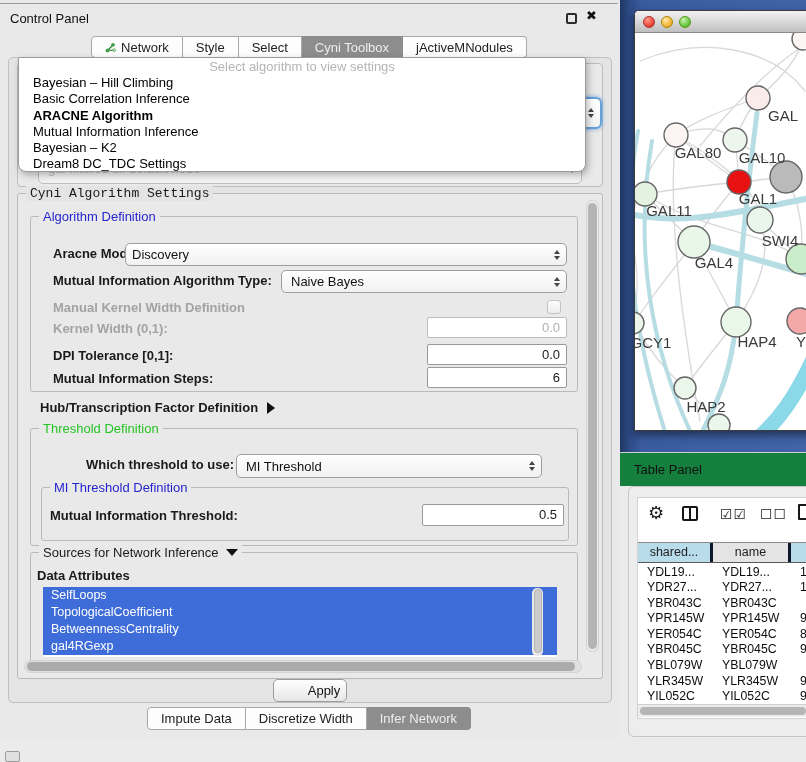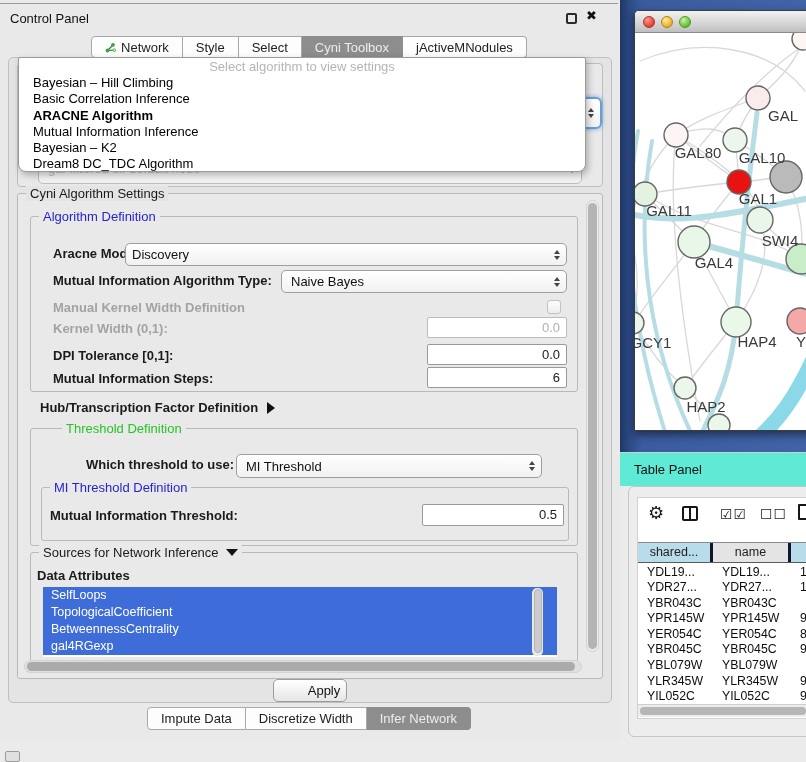--- a/index.html
+++ b/index.html
@@ -46,23 +46,23 @@
               background:#fff; border:1px solid #9b9b9b; border-radius:2px 2px 8px 8px;
               box-shadow:2px 3px 7px rgba(0,0,0,.28); overflow:hidden; }
   .dd-prompt { height:17px; text-align:center; color:#b5b5b5; font-size:13px; line-height:17px; }
   .dd-item { height:16.3px; line-height:16.3px; padding-left:14px; font-size:13px; color:#000;
              white-space:nowrap; }
   .dd-item.bold { font-weight:bold; }
 
   .tbox { position:absolute; border:1px solid #b9b9b9; border-radius:3px; }
   .tlabel { position:absolute; top:-8px; left:8px; background:#e9e9e9; padding:0 4px;
             font-size:13px; line-height:15px; white-space:nowrap; }
-  .tlabel.on-pane { background:#e4e4e4; }
+  .tlabel.on-pane { background:#e4e4e4;font-family:Liberation Mono, monospace; }
   .lbl-blue { color:#2525cf; }
-  .lbl-green { color:#27c427;margin-left:23px; }
+  .lbl-green { color:#27c427; }
 
   .settings { position:absolute; left:8px; top:135px; width:586px; height:486px;
               background:#e9e9e9; border:1px solid #b9b9b9; border-radius:3px; }
 
   .blbl { position:absolute; font-weight:bold; font-size:13px; color:#1a1a1a; white-space:nowrap; }
   .blbl.dis { color:#a3a3a3; }
   .field { position:absolute; background:#fff; border:1px solid #9a9a9a; border-radius:2px;
            font-size:13px; text-align:right; padding-right:6px; line-height:19px; }
   .field.dis { color:#b0b0b0; border-color:#bcbcbc; }
   .checkbox { position:absolute; width:14px; height:14px; border:1px solid #c2c2c2; border-radius:3px;
@@ -113,21 +113,21 @@
   .netwin-titlebar { position:absolute; left:0; top:0; width:100%; height:22px;
             background:linear-gradient(#f2f2f2,#cfcfcf 70%,#bfbfbf); border-bottom:1px solid #8a8a8a; }
   .tl { position:absolute; top:5px; width:12px; height:12px; border-radius:50%; }
   .tl.red    { left:8px;  background:radial-gradient(circle at 35% 30%,#ff9a8d,#ee4b3a 60%,#c22718); border:0.5px solid #a33; }
   .tl.yellow { left:26px; background:radial-gradient(circle at 35% 30%,#ffe9a8,#f2b63c 60%,#d3941a); border:0.5px solid #a80; }
   .tl.green  { left:44px; background:radial-gradient(circle at 35% 30%,#c9f2a9,#6cc847 60%,#3f9c25); border:0.5px solid #591;}
   .canvas { position:absolute; left:0; top:22px; width:100%; height:398px; background:#fff; overflow:hidden; }
 
   
   .tp-header { position:absolute; left:620px; top:452px; width:186px; height:34px;
-               background:#5eead4; border-top:1px solid #cfcfcf; }
+               background:#15803d; border-top:1px solid #cfcfcf; }
   .tp-header span { position:absolute; left:14px; top:9px; font-size:13px; color:#111; }
   .tp-body { position:absolute; left:628px; top:486px; width:196px; height:251px;
              background:#ededed; border:1px solid #c6c6c6; border-radius:6px; }
   .tp-inner { position:absolute; left:8px; top:10px; width:210px; height:222px;
               background:#fff; border:1px solid #d2d2d2; }
   .ticon { position:absolute; color:#1c1c1c; }
   .gear-i { left:10px; top:4px; font-size:18px; }
   .cols-i { left:44px; top:8px; width:16px; height:15px; border:2px solid #161616; border-radius:2px; }
   .cols-i::after { content:""; position:absolute; left:5px; top:0; width:2px; height:11px; background:#161616; }
   .chk-i { left:82px; top:8px; font-size:14px; letter-spacing:1px; }
@@ -267,21 +267,21 @@
     </div>
 
     <div class="dropdown">
       <div class="dd-prompt">Select algorithm to view settings</div>
       <div id="ddItems">
           <div class="dd-item">Bayesian – Hill Climbing</div>
           <div class="dd-item">Basic Correlation Inference</div>
           <div class="dd-item bold">ARACNE Algorithm</div>
           <div class="dd-item">Mutual Information Inference</div>
           <div class="dd-item">Bayesian – K2</div>
-          <div class="dd-item">Dream8 DC_TDC Algorithm</div>
+          <div class="dd-item">Dream8 DC_TDC Settings</div>
         </div>
     </div>
 
     <div class="bottom-tabs" id="bottomTabs">
         <div class="btab">Impute Data</div>
         <div class="btab">Discretize Width</div>
         <div class="btab sel">Infer Network</div>
       </div>
   </div>
 

